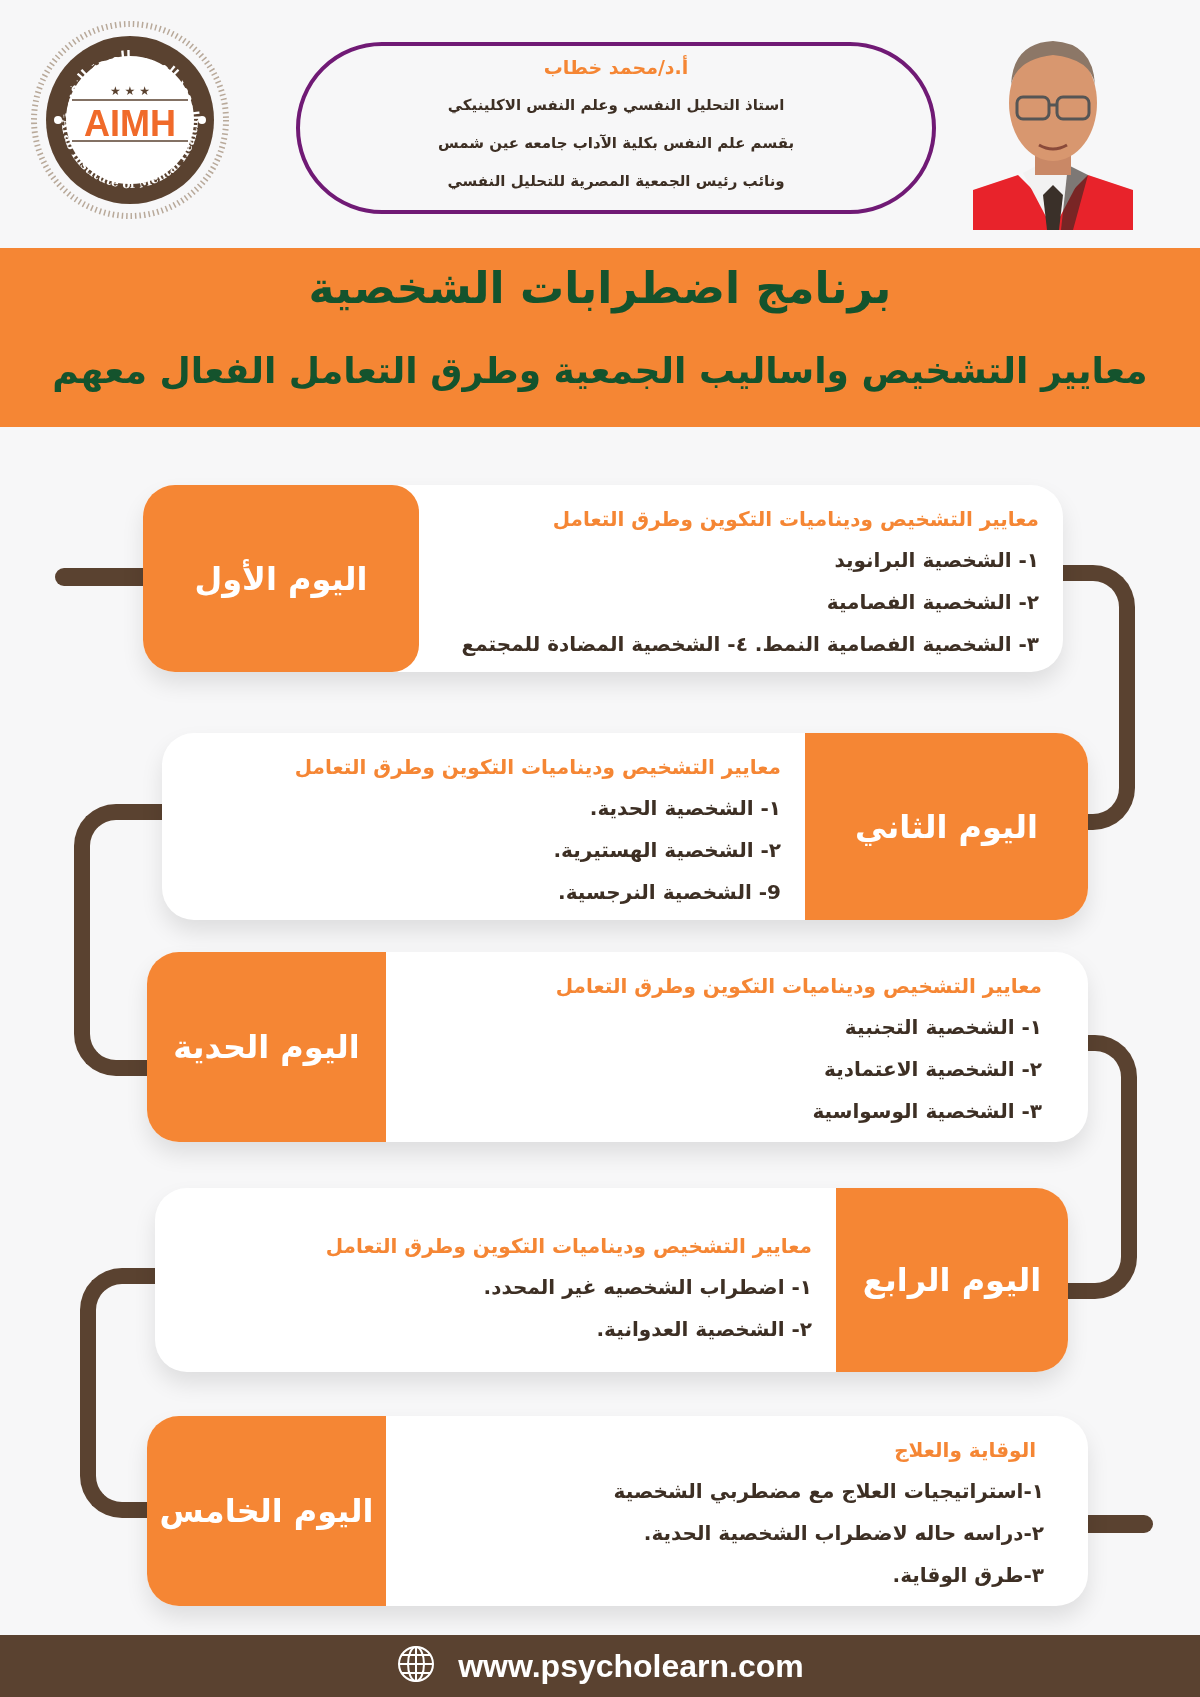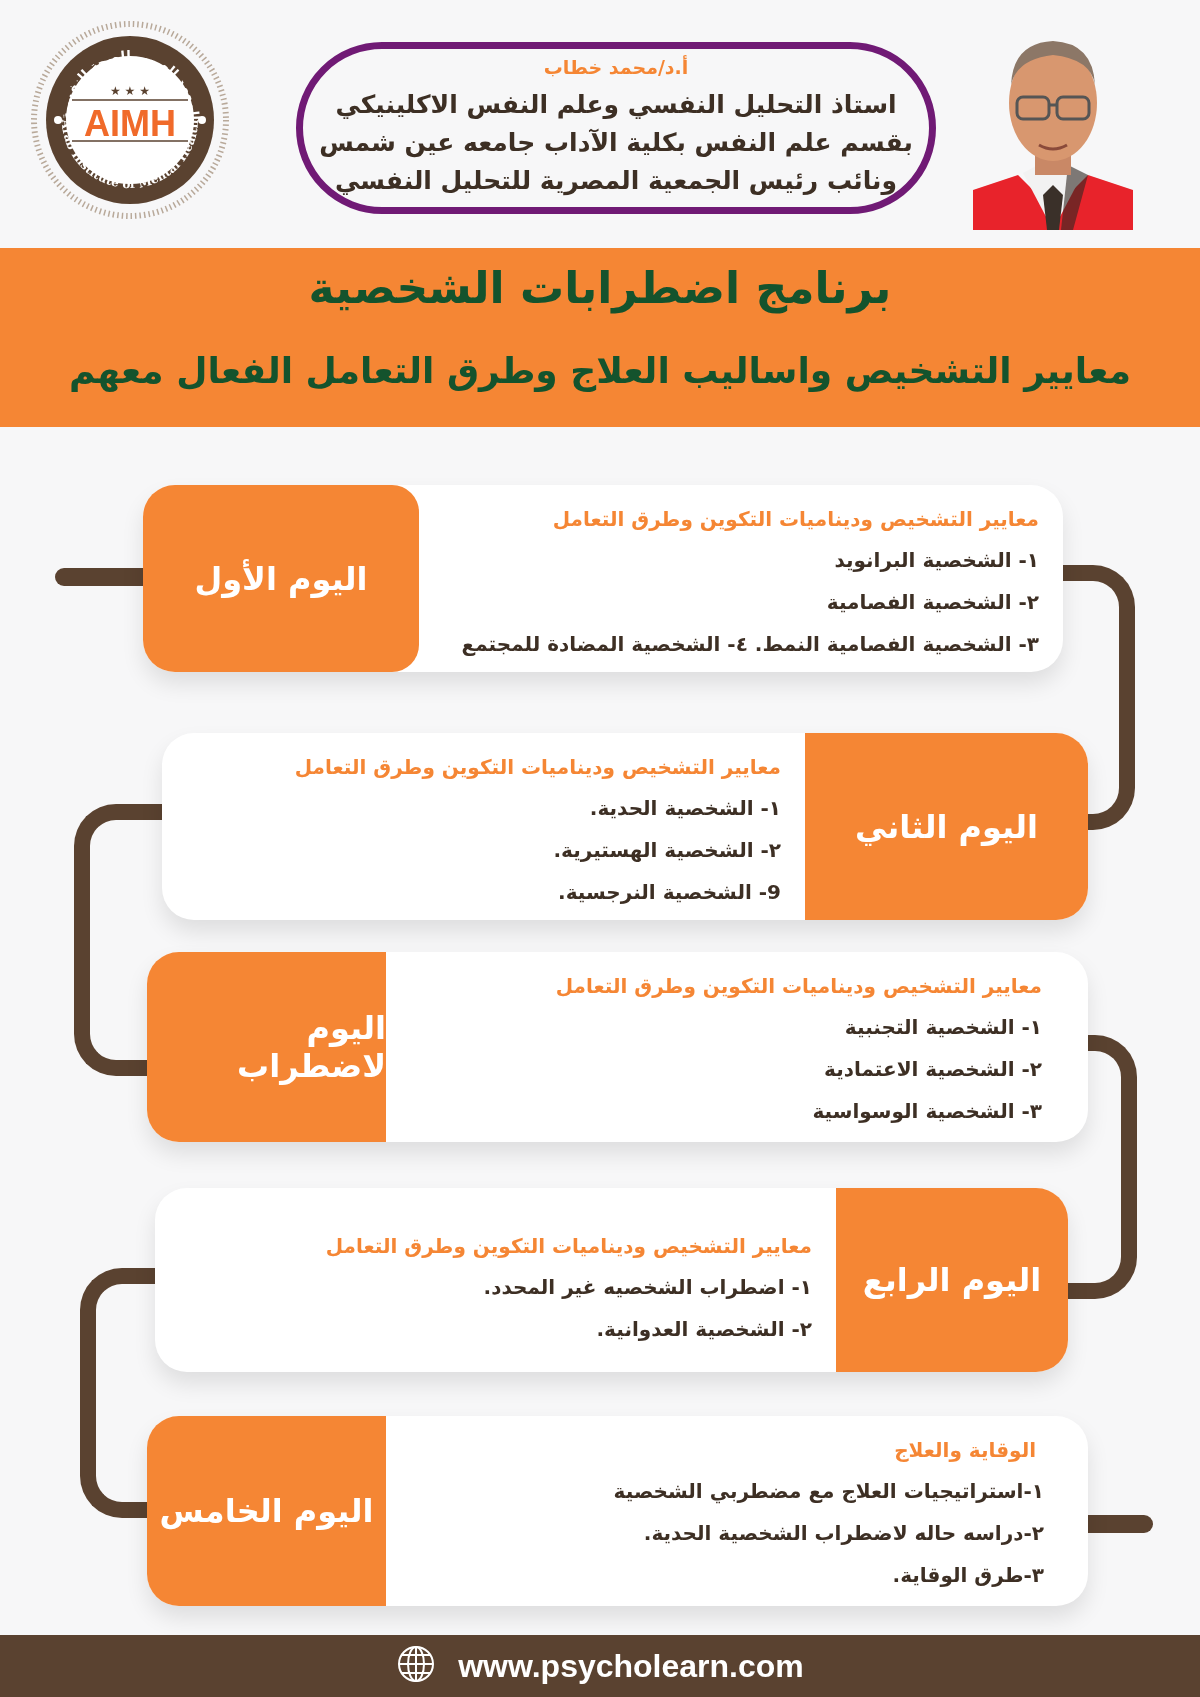--- a/index.html
+++ b/index.html
@@ -7,26 +7,26 @@
     width:1200px; height:1697px; position:relative; overflow:hidden;
     background:#F7F7F8;
     font-family:"DejaVu Sans", sans-serif;
   }
   .abs { position:absolute; }
 
   
   .logo { left:30px; top:20px; width:200px; height:200px; }
   .pill {
     left:296px; top:42px; width:640px; height:172px;
-    border:7px solid #701a75; border-radius:90px; box-sizing:border-box;
+    border:4px solid #701a75; border-radius:90px; box-sizing:border-box;
     display:flex; flex-direction:column; align-items:center; justify-content:center;
     direction:rtl; text-align:left;
   }
   .pill .name { color:#F58634; font-size:19px; font-weight:bold; margin-bottom:8px; }
-  .pill .line { color:#3D2F24; font-size:25px; font-weight:bold; line-height:38px; }
+  .pill .line { color:#3D2F24; font-size:15px; font-weight:bold; line-height:38px; }
   .photo { left:973px; top:25px; width:160px; height:205px; overflow:hidden; }
 
   
   .banner {
     left:0; top:248px; width:1200px; height:179px; background:#F58634;
     direction:rtl; text-align:center; color:#14532d;
   }
   .banner .t1 { font-size:44px; font-weight:bold; position:absolute; top:14px; left:0; right:0; }
   .banner .t2 { font-size:36px; font-weight:bold; position:absolute; top:102px; left:0; right:0; }
 
@@ -109,21 +109,21 @@
 
     <rect x="44" y="72" width="32" height="22" rx="6" fill="none" stroke="#555" stroke-width="3"></rect>
     <rect x="84" y="72" width="32" height="22" rx="6" fill="none" stroke="#555" stroke-width="3"></rect>
     <line x1="76" y1="80" x2="84" y2="80" stroke="#555" stroke-width="3"></line>
     <path d="M66 120 Q80 128 94 120" stroke="#8A4A3A" stroke-width="3" fill="none"></path>
   </svg>
 </div>
 
 <div class="abs banner">
   <div class="t1">برنامج اضطرابات الشخصية</div>
-  <div class="t2">معايير التشخيص واساليب العلاج وطرق التعامل الفعال معهم</div>
+  <div class="t2">معايير التشخيص واساليب الجمعية وطرق التعامل الفعال معهم</div>
 </div>
 
 <div class="abs stub" style="left:55px; top:568px; width:100px;"></div>
 <div class="abs conn" style="left:1000px; top:565px; width:135px; height:265px; border-left:none; border-radius:0 42px 42px 0;"></div>
 <div class="abs conn" style="left:74px; top:804px; width:110px; height:272px; border-right:none; border-radius:42px 0 0 42px;"></div>
 <div class="abs conn" style="left:1000px; top:1035px; width:137px; height:264px; border-left:none; border-radius:0 42px 42px 0;"></div>
 <div class="abs conn" style="left:80px; top:1268px; width:100px; height:250px; border-right:none; border-radius:42px 0 0 42px;"></div>
 <div class="abs stub" style="left:1060px; top:1515px; width:93px;"></div>
 
 <div class="abs card" style="left:143px; top:485px; width:920px; height:187px;">
@@ -145,21 +145,21 @@
     <div class="item">٢- الشخصية الهستيرية.</div>
     <div class="item">9- الشخصية النرجسية.</div>
   </div>
   <div class="tab" style="width:283px;">
     <span>اليوم الثاني</span>
   </div>
 </div>
 
 <div class="abs card" style="left:147px; top:952px; width:941px; height:190px;">
   <div class="tab" style="width:239px;">
-    <span>اليوم لاضطراب</span>
+    <span>اليوم الحدية</span>
   </div>
   <div class="content" style="padding-right:46px;">
     <div class="heading">معايير التشخيص وديناميات التكوين وطرق التعامل</div>
     <div class="item">١- الشخصية التجنبية</div>
     <div class="item">٢- الشخصية الاعتمادية</div>
     <div class="item">٣- الشخصية الوسواسية</div>
   </div>
 </div>
 
 <div class="abs card" style="left:155px; top:1188px; width:913px; height:184px;">

